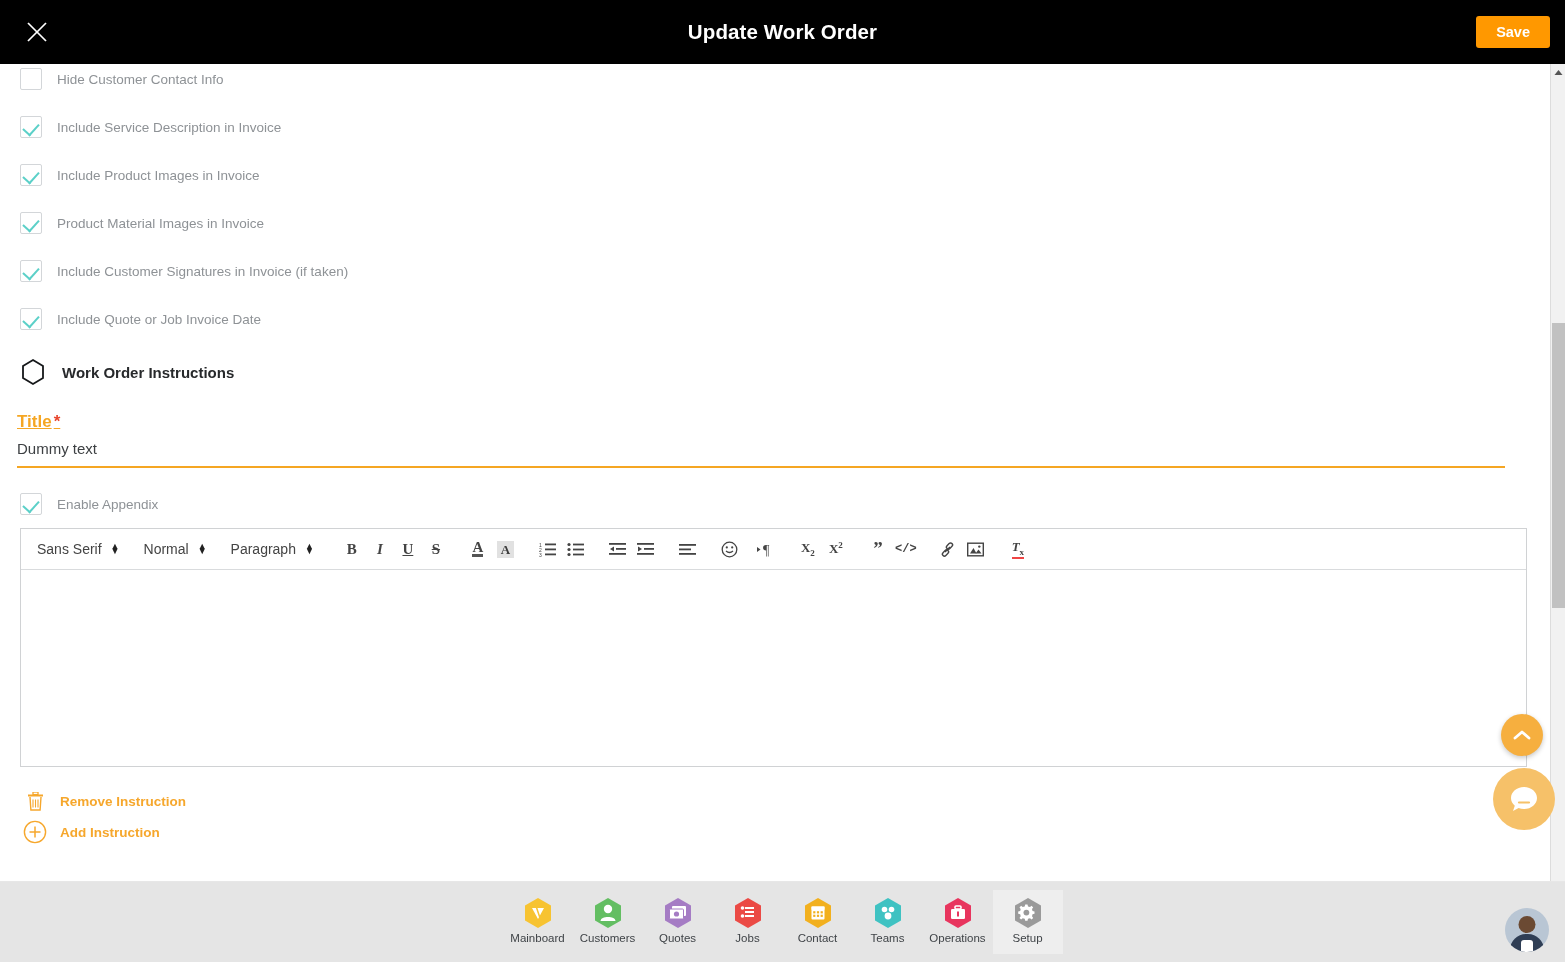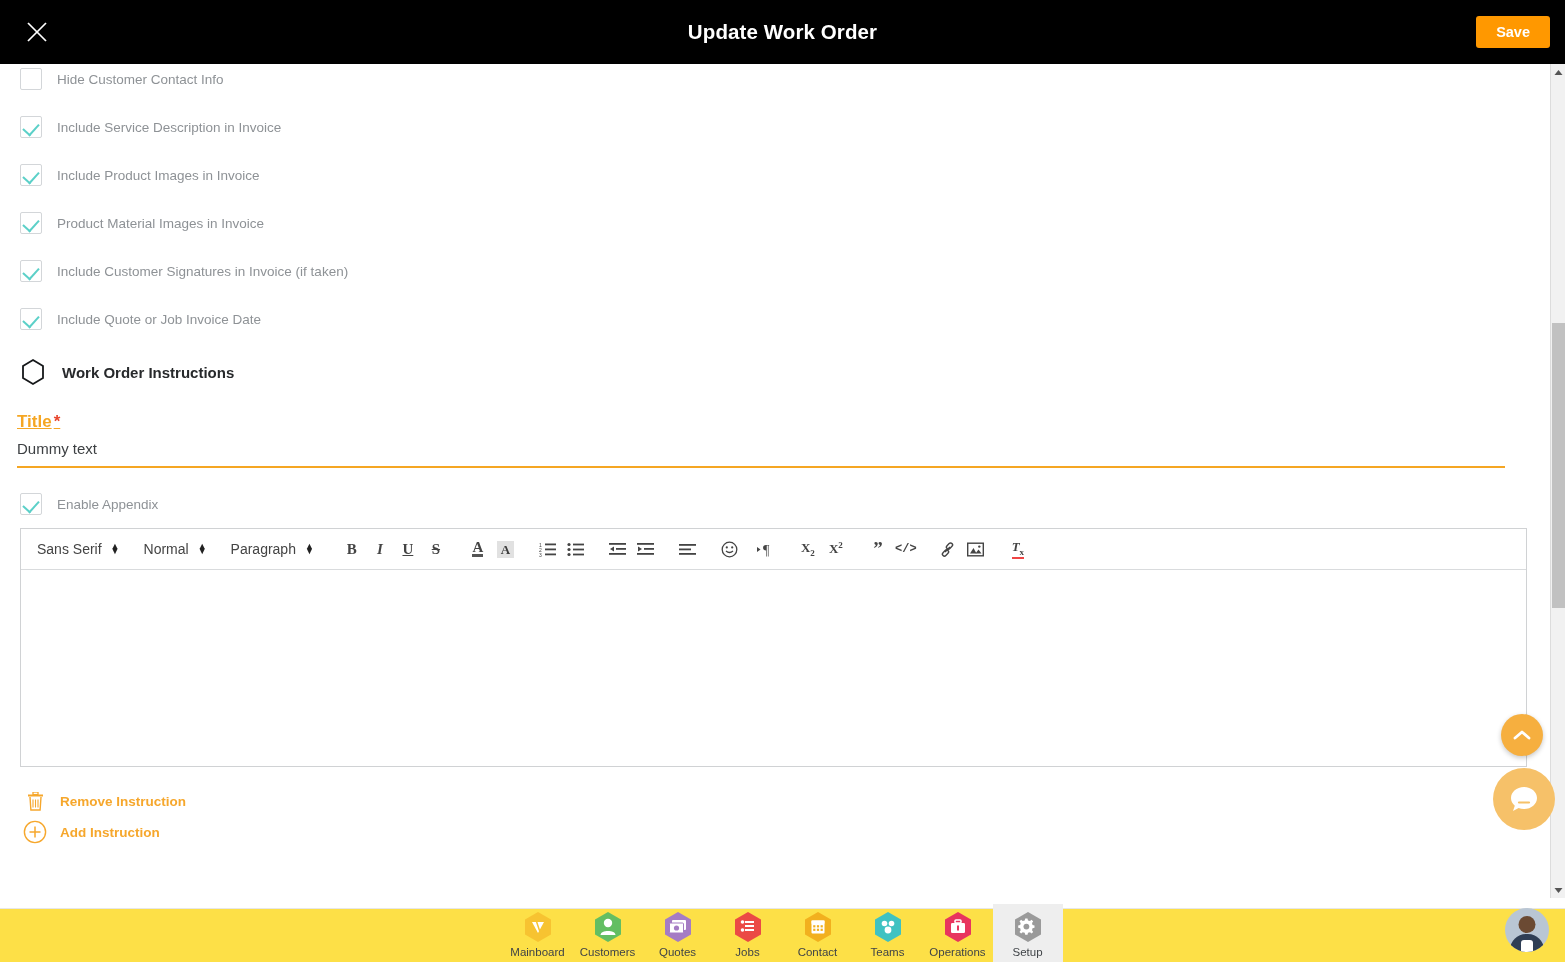--- a/index.html
+++ b/index.html
@@ -141,22 +141,22 @@
   }
   .sb-arrow.up { top:0; }
   .sb-arrow.down { bottom:0; }
   .sb-thumb {
     position:absolute; left:1px; top:259px; width:13px; height:285px;
     background:#c1c1c1; cursor:pointer;
   }
 
   
   .bottomnav {
-    position:absolute; left:0; bottom:0; width:1565px; height:54px;
-    background:#fde047; border-top:1px solid #e7e7e7;
+    position:absolute; left:0; bottom:0; width:1565px; height:81px;
+    background:#e5e5e5; border-top:1px solid #e7e7e7;
     display:flex; align-items:center; justify-content:center;
   }
   .nav-items { display:flex; align-items:flex-start; }
   .nav-item {
     width:70px; display:flex; flex-direction:column; align-items:center;
     cursor:pointer; padding-top:6px; padding-bottom:4px;
   }
   .nav-item.active { background:#eeeeee; height:64px; }
   .nav-icon { width:34px; height:34px; position:relative; }
   .nav-label {

